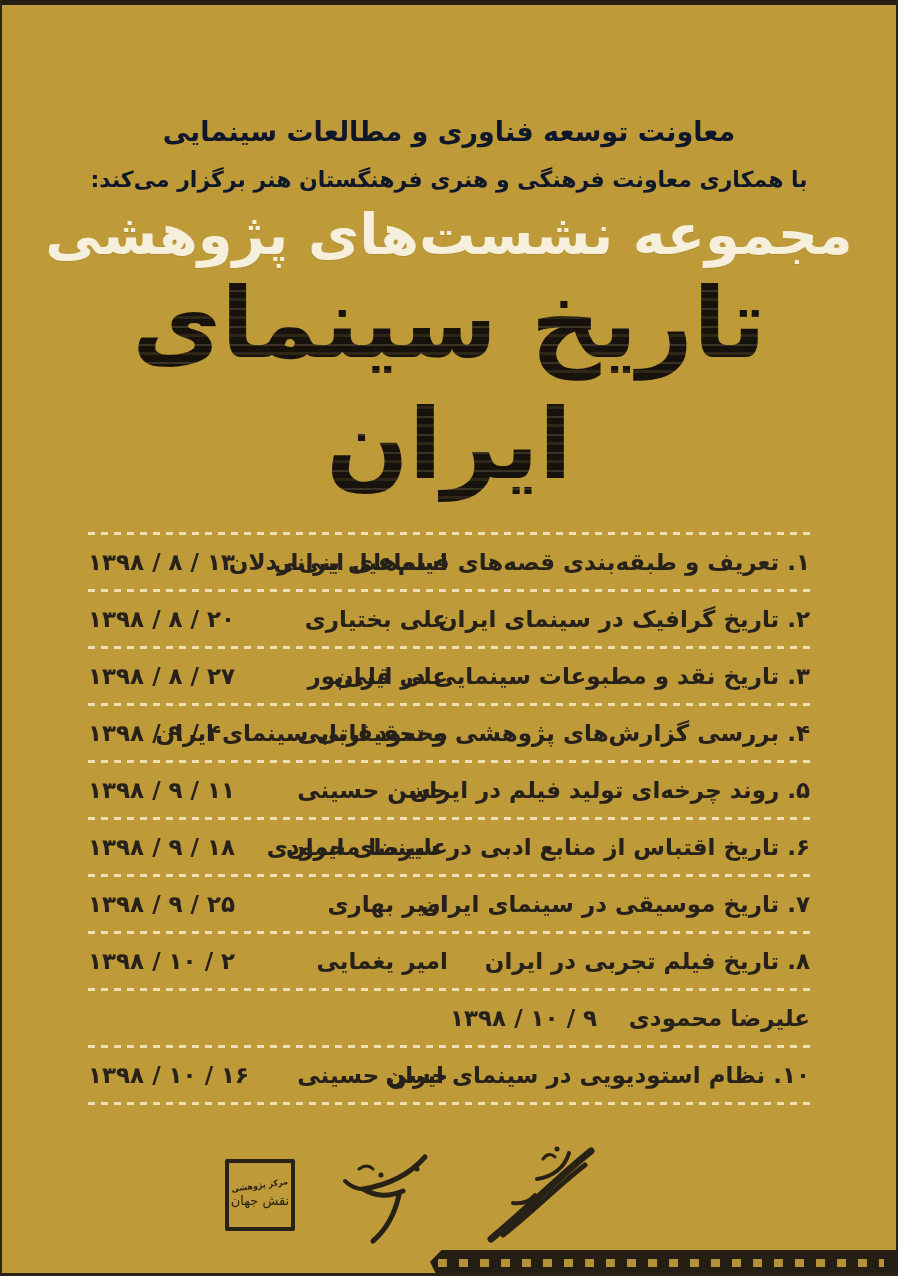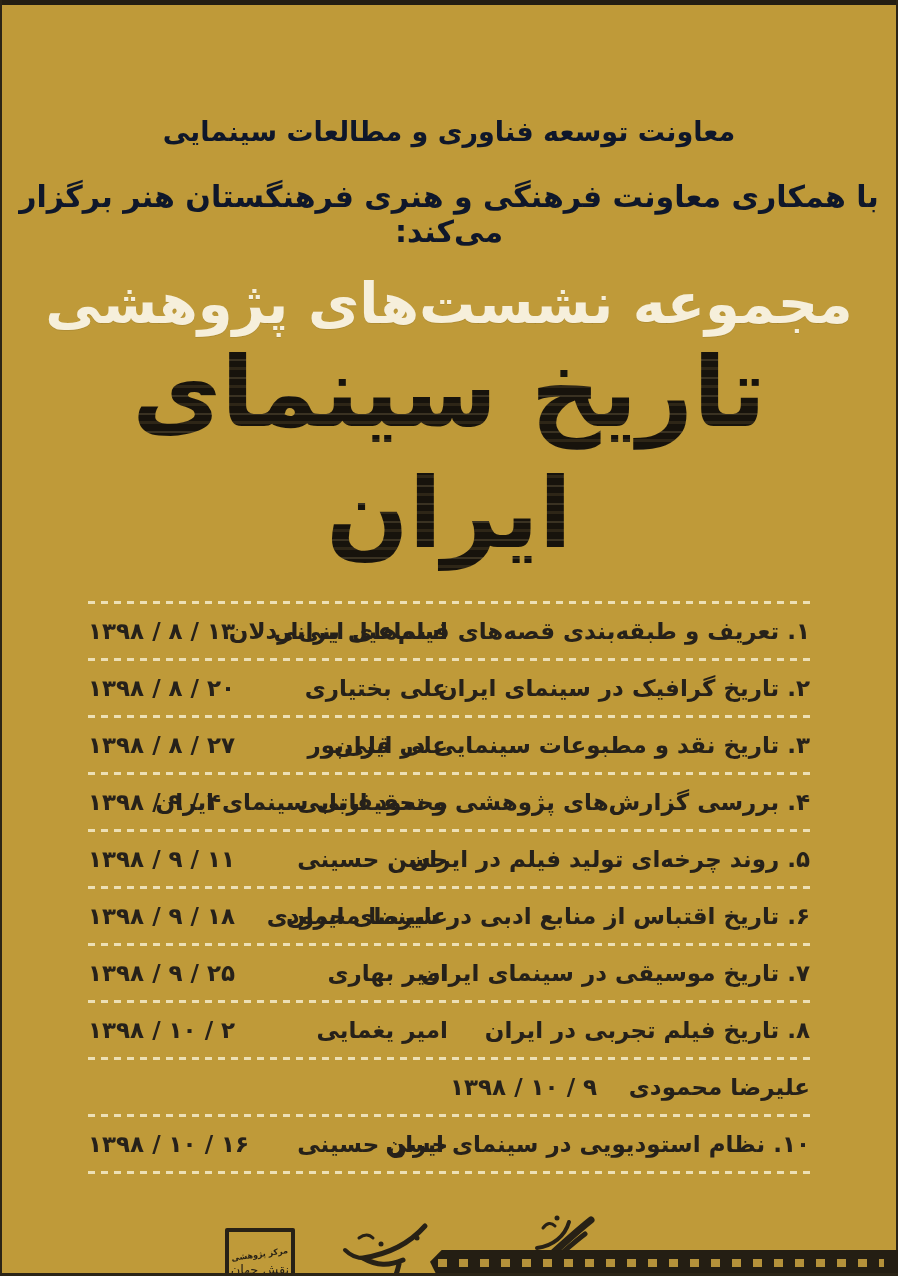--- a/index.html
+++ b/index.html
@@ -12,24 +12,24 @@
   }
   .edge-top{position:absolute;top:0;left:0;width:898px;height:5px;background:#241e13;}
   .edge-bottom{position:absolute;bottom:0;left:0;width:898px;height:3px;background:#2b2416;}
   .edge-side{position:absolute;top:0;width:2px;height:1276px;background:#2b2416;}
   .edge-left{left:0;} .edge-right{right:0;}
 
   .poster{position:relative;width:100%;height:100%;}
 
   .header{ text-align:center; padding-top:116px; color:#0f172a;}
   .header-line1{font-size:27px;font-weight:bold;letter-spacing:-0.5px;}
-  .header-line2{font-size:30px;font-weight:bold;margin-top:32px;letter-spacing:-0.5px;}
+  .header-line2{font-size:22px;font-weight:bold;margin-top:20px;letter-spacing:-0.5px;}
 
   .series-title{
-    text-align:center;margin-top:22px;
+    text-align:center;margin-top:10px;
     font-size:56px;font-weight:bold;color:#f6efdb;
     text-shadow:0 1px 0 rgba(0,0,0,.08);
     letter-spacing:-1px;
   }
   .main-title{
     text-align:center;margin-top:-4px;
     font-size:97px;font-weight:bold;line-height:1.25;
     letter-spacing:-2px;
     background:repeating-linear-gradient(0deg,#17130c 0 7px,#2e2617 7px 10px,#17130c 10px 16px,#3a3222 16px 18px);
     -webkit-background-clip:text;background-clip:text;

